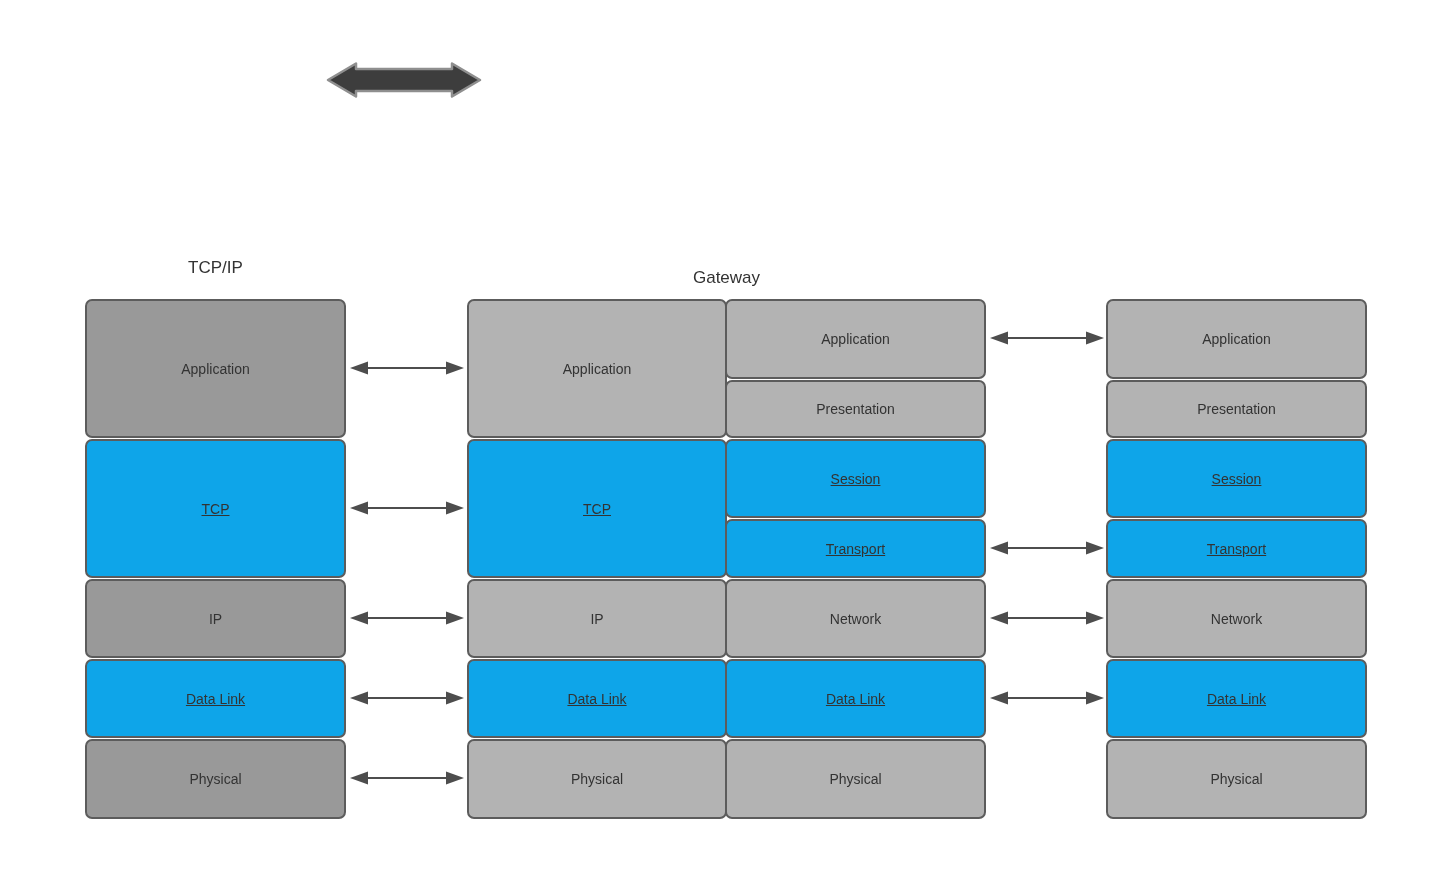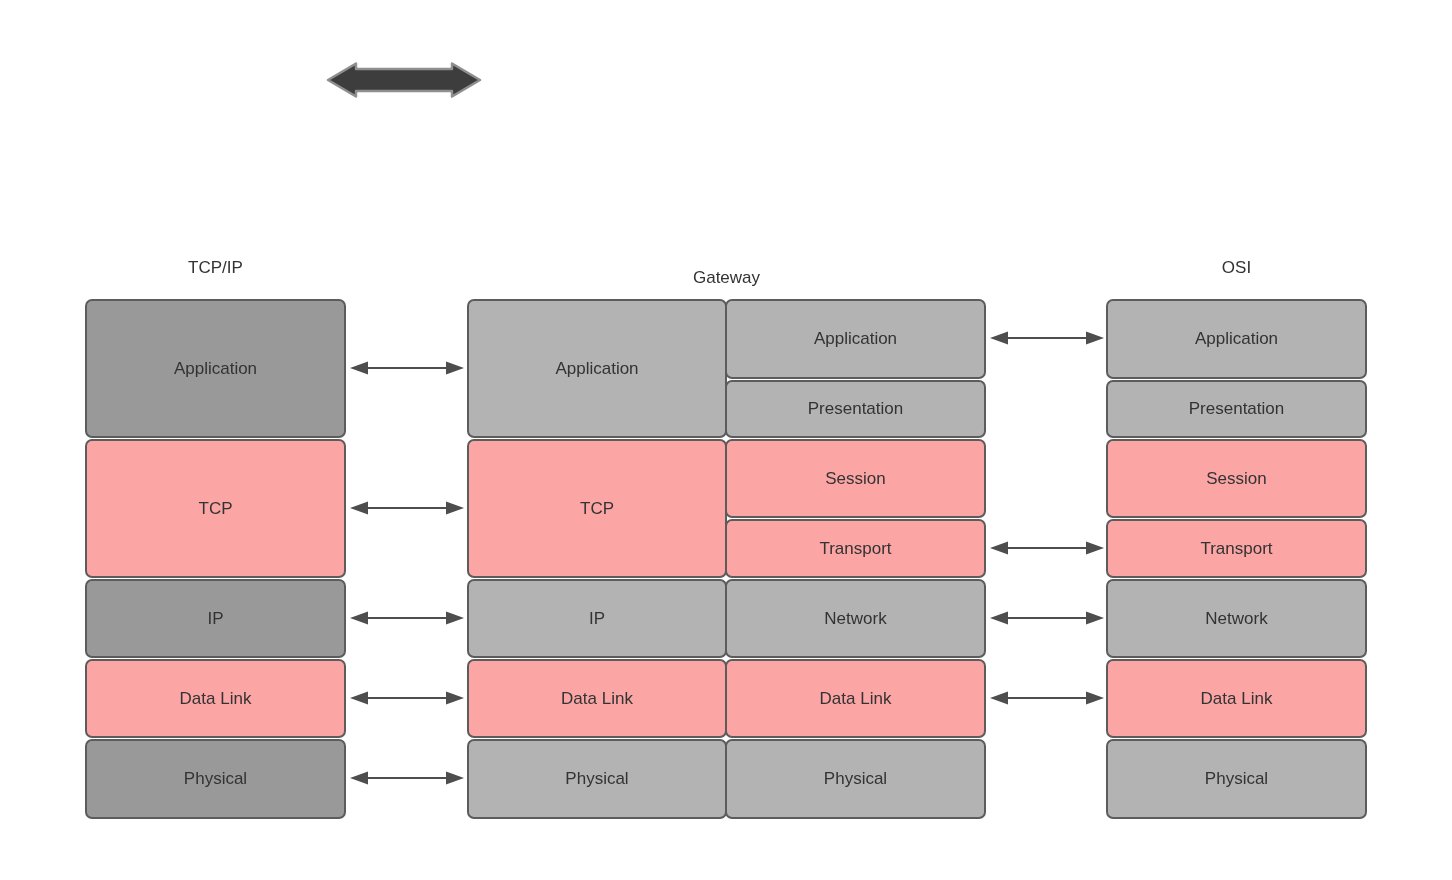--- a/index.html
+++ b/index.html
@@ -4,43 +4,42 @@
 <style>
   html,body{margin:0;padding:0;background:#ffffff;}
   .canvas{
     position:relative;width:1452px;height:880px;background:#ffffff;
     font-family:"Liberation Sans",sans-serif;overflow:hidden;
   }
   .box{
     position:absolute;box-sizing:border-box;
     border:2.5px solid #5c5c5c;border-radius:7px;
     display:flex;align-items:center;justify-content:center;
-    font-size:17px;color:#333333;text-align:center;
+    font-size:14px;color:#333333;text-align:center;
   }
   .dark{background:#999999;}
   .light{background:#b3b3b3;}
-  .white{background:#fca5a5;}
+  .white{background:#0ea5e9;text-decoration:underline;}
   .hdr{
     position:absolute;text-align:center;font-size:17px;color:#333333;
     height:22px;line-height:22px;
   }
   .conn{position:absolute;}
 </style>
 </head>
 <body>
 
 <div class="canvas">
 
   <svg class="conn" style="left:325px;top:60px;" width="158" height="40" viewBox="0 0 158 40">
     <polygon points="3,20 31,3.5 31,9 127,9 127,3.5 155,20 127,36.5 127,31 31,31 31,36.5" fill="#3d3d3d" stroke="#8f8f8f" stroke-width="2.5" stroke-linejoin="round"></polygon>
   </svg>
 
   <div class="hdr" style="left:85px;top:257px;width:261px;">TCP/IP</div>
   <div class="hdr" style="left:467px;top:267px;width:519px;">Gateway</div>
-  <div class="hdr" style="left:1106px;top:257px;width:261px;">OSI</div>
 
   <div class="box dark" style="left:85px;top:299px;width:261px;height:139px">
       <span>Application</span>
     </div>
   <div class="box white" style="left:85px;top:439px;width:261px;height:139px">
       <span>TCP</span>
     </div>
   <div class="box dark" style="left:85px;top:579px;width:261px;height:79px">
       <span>IP</span>
     </div>

